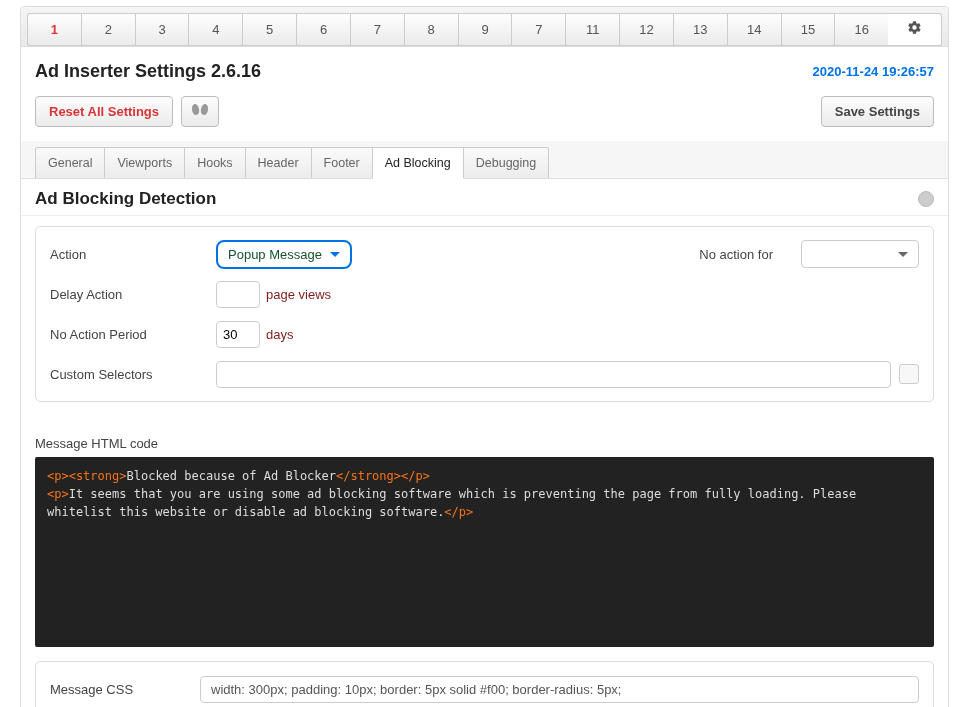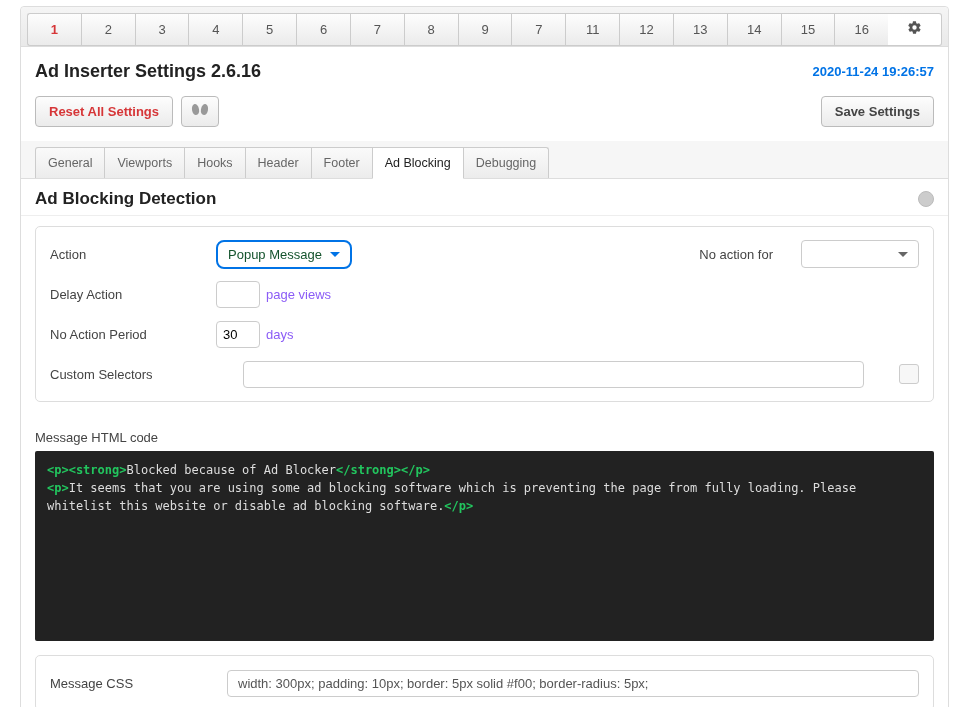--- a/index.html
+++ b/index.html
@@ -38,48 +38,48 @@
 .sub-tab:first-child { border-top-left-radius: 3px; }
 .sub-tab:last-child { border-top-right-radius: 3px; }
 .sub-tab.active { background: #fff; color: #222; position: relative; z-index: 1; border-bottom: 1px solid #fff; margin-bottom: -1px; }
 
 
 .section { padding: 10px 14px 6px 14px; display: flex; justify-content: space-between; align-items: center; border-bottom: 1px solid #eee; }
 .section-title { font-size: 17px; font-weight: bold; color: #222; }
 .status-dot { width: 16px; height: 16px; border-radius: 50%; background: #ccc; border: 1px solid #bbb; }
 
 
-.card { border: 1px solid #ddd; border-radius: 5px; margin: 10px 14px 18px 14px; padding: 12px 14px; }
+.card { border: 1px solid #ddd; border-radius: 5px; margin: 10px 14px 24px 14px; padding: 12px 14px; }
 .form-row { display: flex; align-items: center; margin-bottom: 10px; min-height: 30px; }
-.form-row:last-child { margin-bottom: 0; gap: 27px; }
+.form-row:last-child { margin-bottom: 0; }
 .form-label { width: 166px; color: #444; font-size: 13px; }
 .form-label-r { color: #444; font-size: 13px; margin-right: 8px; }
 
 .select { border: 2px solid #0073e6; border-radius: 8px; padding: 5px 28px 5px 10px; background: #fff; color: #14532d; cursor: pointer; font-size: 13px; position: relative; display: inline-flex; align-items: center; min-width: 128px; }
 .select::after { content:''; position:absolute; right:10px; top:50%; margin-top:-2px; border:5px solid transparent; border-top-color:#0073e6; }
 
 .select-plain { border: 1px solid #ccc; border-radius: 4px; padding: 5px 28px 5px 10px; background: #fff; cursor: pointer; font-size: 13px; position: relative; display: inline-flex; align-items: center; min-width: 118px; height: 28px; }
 .select-plain::after { content:''; position:absolute; right:10px; top:50%; margin-top:-2px; border:5px solid transparent; border-top-color:#666; }
 
 .input-sm { width: 44px; border: 1px solid #ccc; border-radius: 4px; padding: 5px 6px; font-size: 13px; }
-.units { margin-left: 6px; color: #8b5cf6; font-size: 13px; }
+.units { margin-left: 6px; color: #7f1d1d; font-size: 13px; }
 .right-push { margin-left: auto; display: flex; align-items: center; gap: 20px; }
 .input-full { flex: 1; border: 1px solid #ccc; border-radius: 4px; padding: 5px 8px; font-size: 13px; }
 .square-check { width: 20px; height: 20px; border: 1px solid #ccc; border-radius: 3px; margin-left: 8px; background:#f7f7f7; }
 
 
 .msg-head { display: flex; justify-content: space-between; align-items: center; padding: 10px 14px 6px 14px; }
 .msg-label { color: #444; font-size: 13px; }
 .msg-btns { display: flex; gap: 6px; align-items: center; }
 .sq-btn { width: 30px; height: 30px; border: 1px solid #bbb; border-radius: 4px; background: linear-gradient(#fdfdfd,#ebebeb); cursor: pointer; display:flex; align-items:center; justify-content:center; }
 .clip-icon { width:14px; height:18px; border:2px solid #999; border-radius:2px; position:relative; }
 .btn-sm { padding: 6px 10px; border: 1px solid #bbb; border-radius: 4px; background: linear-gradient(#fdfdfd,#ebebeb); cursor: pointer; font-size: 13px; color: #555; }
 
 .code-editor { margin: 0 14px; background: #222; border-radius: 2px; padding: 10px 12px; font-family: Menlo, Consolas, monospace; font-size: 12px; line-height: 18px; color: #ddd; height: 190px; overflow: auto; }
-.tag { color: #22c55e; font-weight: bold; }
+.tag { color: #f97316; }
 .text { color: #ddd; }
 
 .card2 { border: 1px solid #ddd; border-radius: 5px; margin: 14px 14px 6px 14px; padding: 12px 14px; }
 .input-wide { flex: 1; border: 1px solid #ccc; border-radius: 4px; padding: 5px 10px; font-size: 13px; background:#fff; color:#555; }
 </style>
 </head>
 <body>
 
 <div class="container">
   <div class="outer-box">

